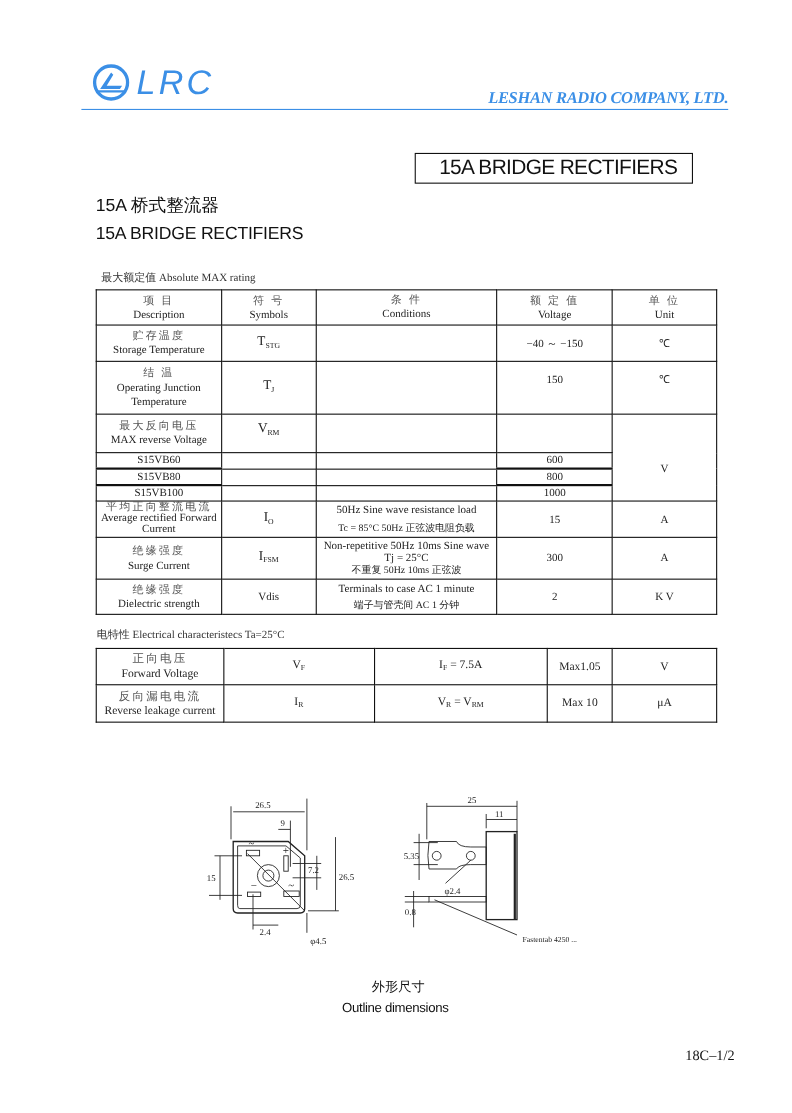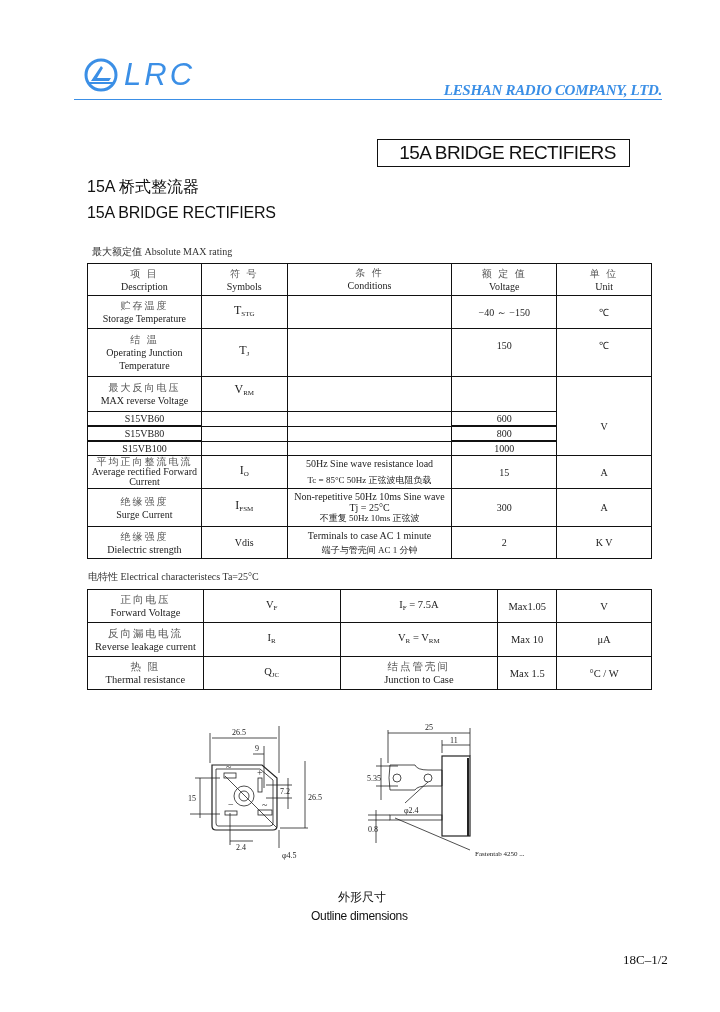--- a/index.html
+++ b/index.html
@@ -206,33 +206,20 @@
   </tr>
   <tr style="height:34px">
     <td>
           <div class="cn">反向漏电电流</div>
           <div>Reverse leakage current</div>
         </td>
     <td class="sym"><span>I</span><span class="sub">R</span></td>
     <td class="sym"><span>V</span><span class="sub">R</span><span> = V</span><span class="sub">RM</span></td>
     <td>Max 10</td>
     <td class="sym">μA</td>
-  </tr>
-  <tr style="height:33px">
-    <td>
-          <div class="cn">热  阻</div>
-          <div>Thermal resistance</div>
-        </td>
-    <td class="sym"><span>Q</span><span class="sub">JC</span></td>
-    <td>
-          <div class="cn">结点管壳间</div>
-          <div>Junction to Case</div>
-        </td>
-    <td>Max 1.5</td>
-    <td>°C / W</td>
   </tr>
 </tbody>
   </table>
 
 <svg class="abs diagram" viewBox="0 0 360 150" font-family="Liberation Serif, serif" font-size="8" fill="#222">
   <g stroke="#222" stroke-width="0.8" fill="none">
 
     <path d="M32 47 L82 47 L97 60 L97 108 Q97 112 93 112 L36 112 Q32 112 32 108 Z" stroke-width="1.2"></path>
     <path d="M36 51 L80 51 L93 62 L93 105 Q93 108 90 108 L38 108 Q36 108 36 105 Z"></path>
     <circle cx="64" cy="78" r="10"></circle>

